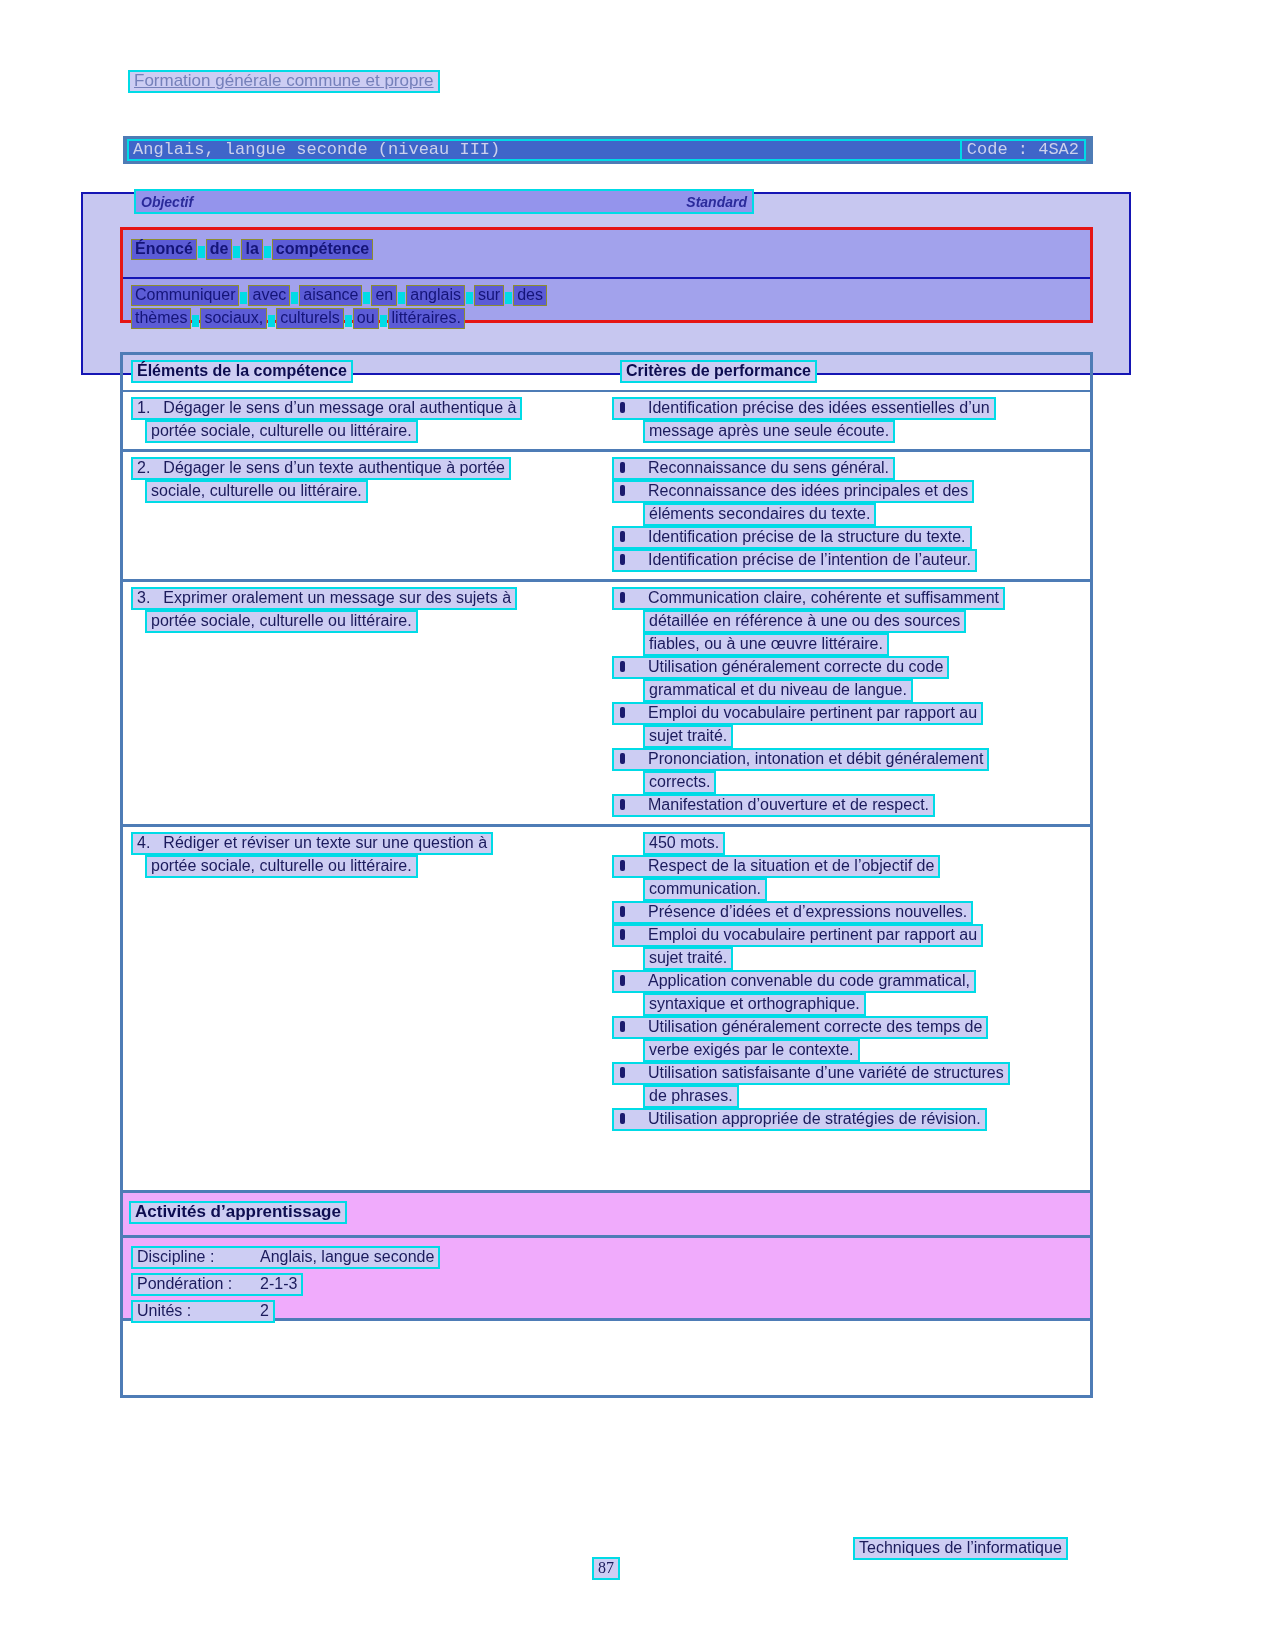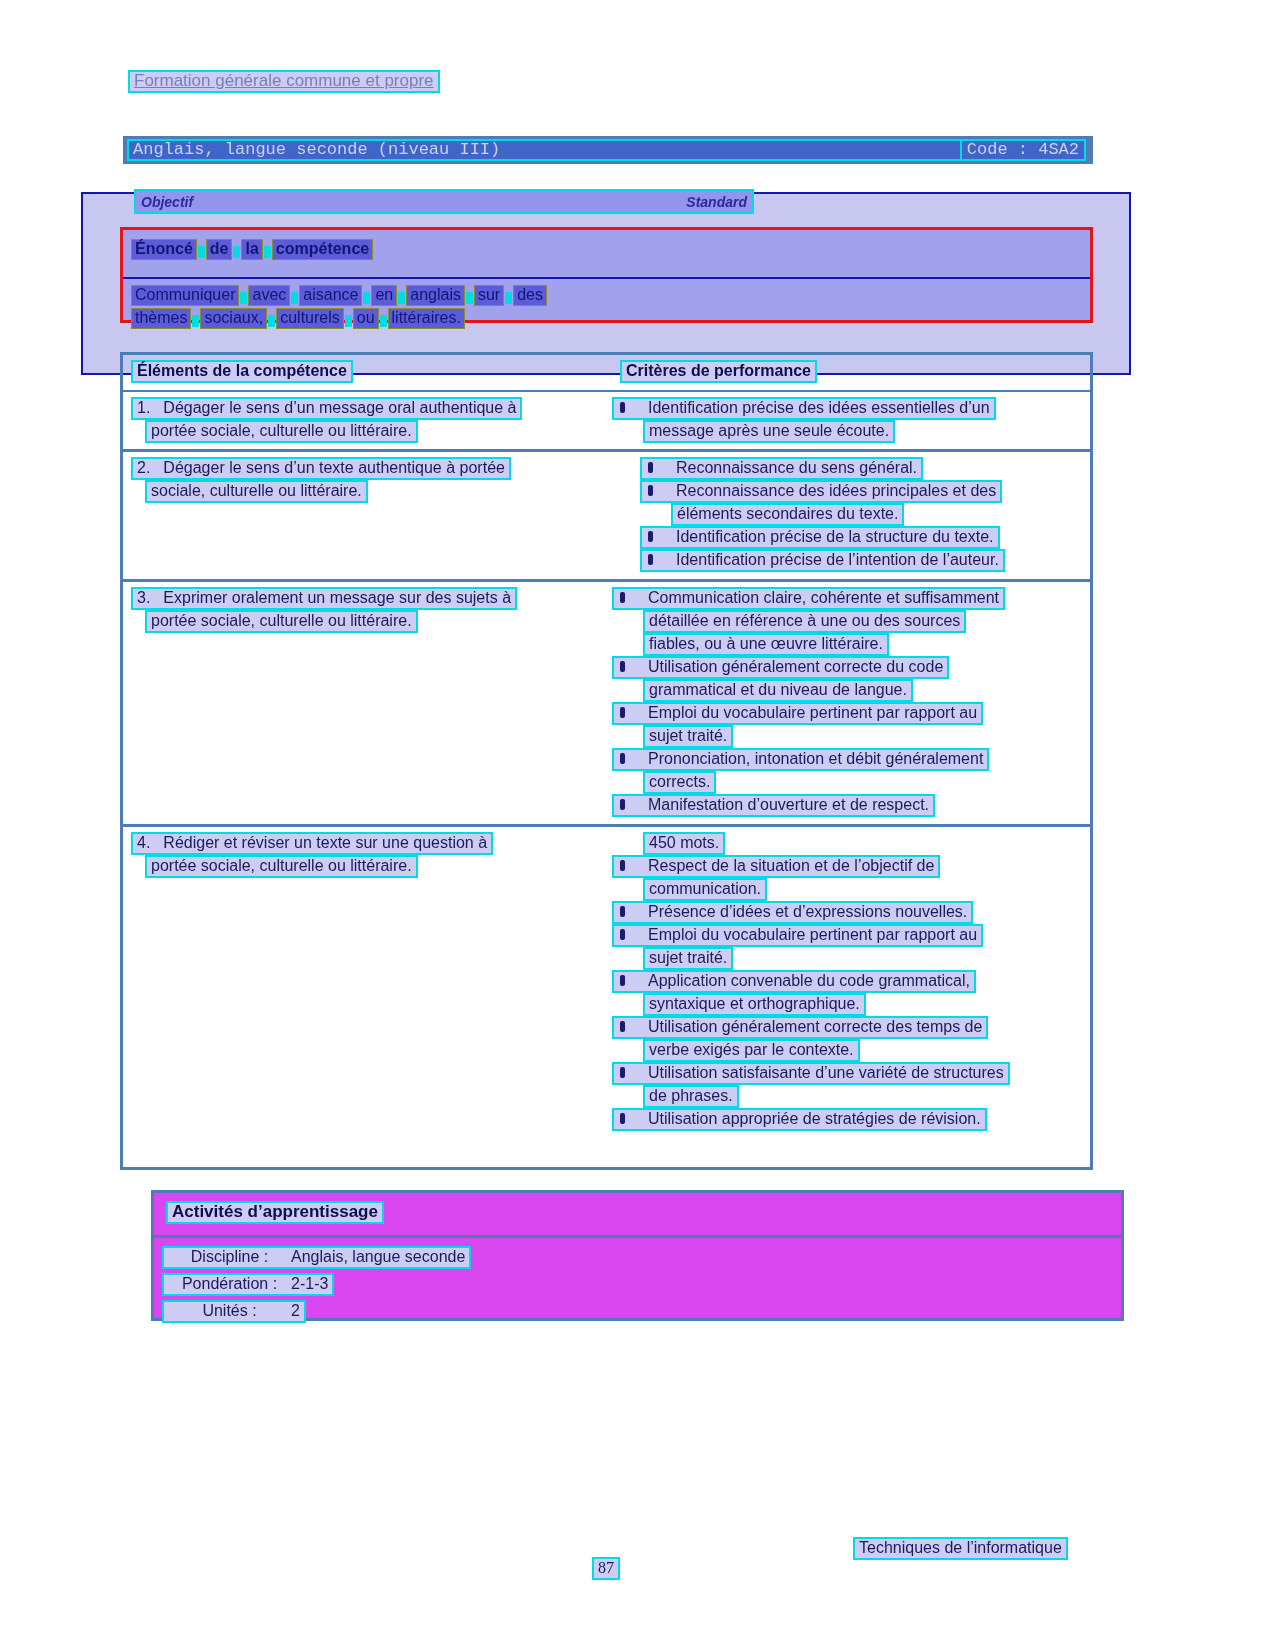--- a/index.html
+++ b/index.html
@@ -42,50 +42,50 @@
   #enonce-separator{position:absolute;left:0;right:0;top:47px;height:2px;background:#1515b4;}
   .eline{height:22px;margin-top:0;}
   #enonce-statement{position:absolute;left:8px;top:55px;}
   #enonce-statement .eline{margin-bottom:1px;}
   .word{display:inline-block;background:#5c5cd6;border:1px solid #8d8d2f;color:#141478;
     font-size:16px;height:21px;line-height:18px;padding:0 3px;vertical-align:top;}
   .word.wbold{font-weight:bold;}
   .sp{display:inline-block;width:7px;height:12px;background:#00dbe6;margin:7px 1px 0 1px;vertical-align:top;}
 
   
-  #comp-table{position:absolute;left:120px;top:352px;width:973px;height:818px;
+  #comp-table{position:absolute;left:120px;top:352px;width:973px;height:1046px;
     border:3px solid #4e7cb6;z-index:2;overflow:hidden;}
   #table-head{position:relative;height:37px;border-bottom:2px solid #4e7cb6;}
   #head-line{position:absolute;left:-42px;right:-41px;top:18px;height:2px;background:#1515b4;}
   #col1-header{position:absolute;left:8px;top:5px;}
   #col2-header{position:absolute;left:497px;top:5px;}
   #table-body{background:#ffffff;}
   .trow{display:flex;padding-top:5px;border-top:3px solid #4e7cb6;background:#ffffff;}
   .trow:first-child{border-top:none;}
   .trow:nth-child(1){min-height:57px;}
-  .trow:nth-child(2){min-height:130px;gap:28px;}
+  .trow:nth-child(2){min-height:130px;}
   .trow:nth-child(3){min-height:245px;}
   .trow:nth-child(4){min-height:342px;}
   .cell-left{width:489px;padding-left:8px;}
   .cell-right{flex:1;}
   .tline{height:23px;}
   .num{display:inline-block;margin-right:13px;}
   .indent-el{margin-left:14px;}
   .indent-cr{margin-left:31px;}
   .bullet{display:inline-block;width:5px;height:11px;background:#1b1b6e;border-radius:2px;
     margin:3px 23px 0 2px;vertical-align:top;}
 
   
   #activities-box{position:absolute;left:120px;top:1190px;width:973px;height:131px;
-    border:3px solid #4e7cb6;background:#d946ef;padding:8px 0 0 12px;margin-left:31px;}
+    border:3px solid #4e7cb6;background:#f0abfc;padding:8px 0 0 6px;}
   #activities-title .hl{font-size:17px;}
   #activities-separator{position:absolute;left:0;right:0;top:42px;height:3px;background:#4e7cb6;}
   #activites-fields{position:absolute;left:8px;top:53px;}
   .aline{height:27px;}
-  .flabel{display:inline-block;min-width:123px;text-align:center;}
+  .flabel{display:inline-block;min-width:123px;}
 
   
   #footer-program{position:absolute;left:853px;top:1537px;}
   #page-number{position:absolute;left:592px;top:1557px;font-family:Liberation Serif, serif;}
 </style>
 </head>
 <body>
 
 <div id="canvas">
 

